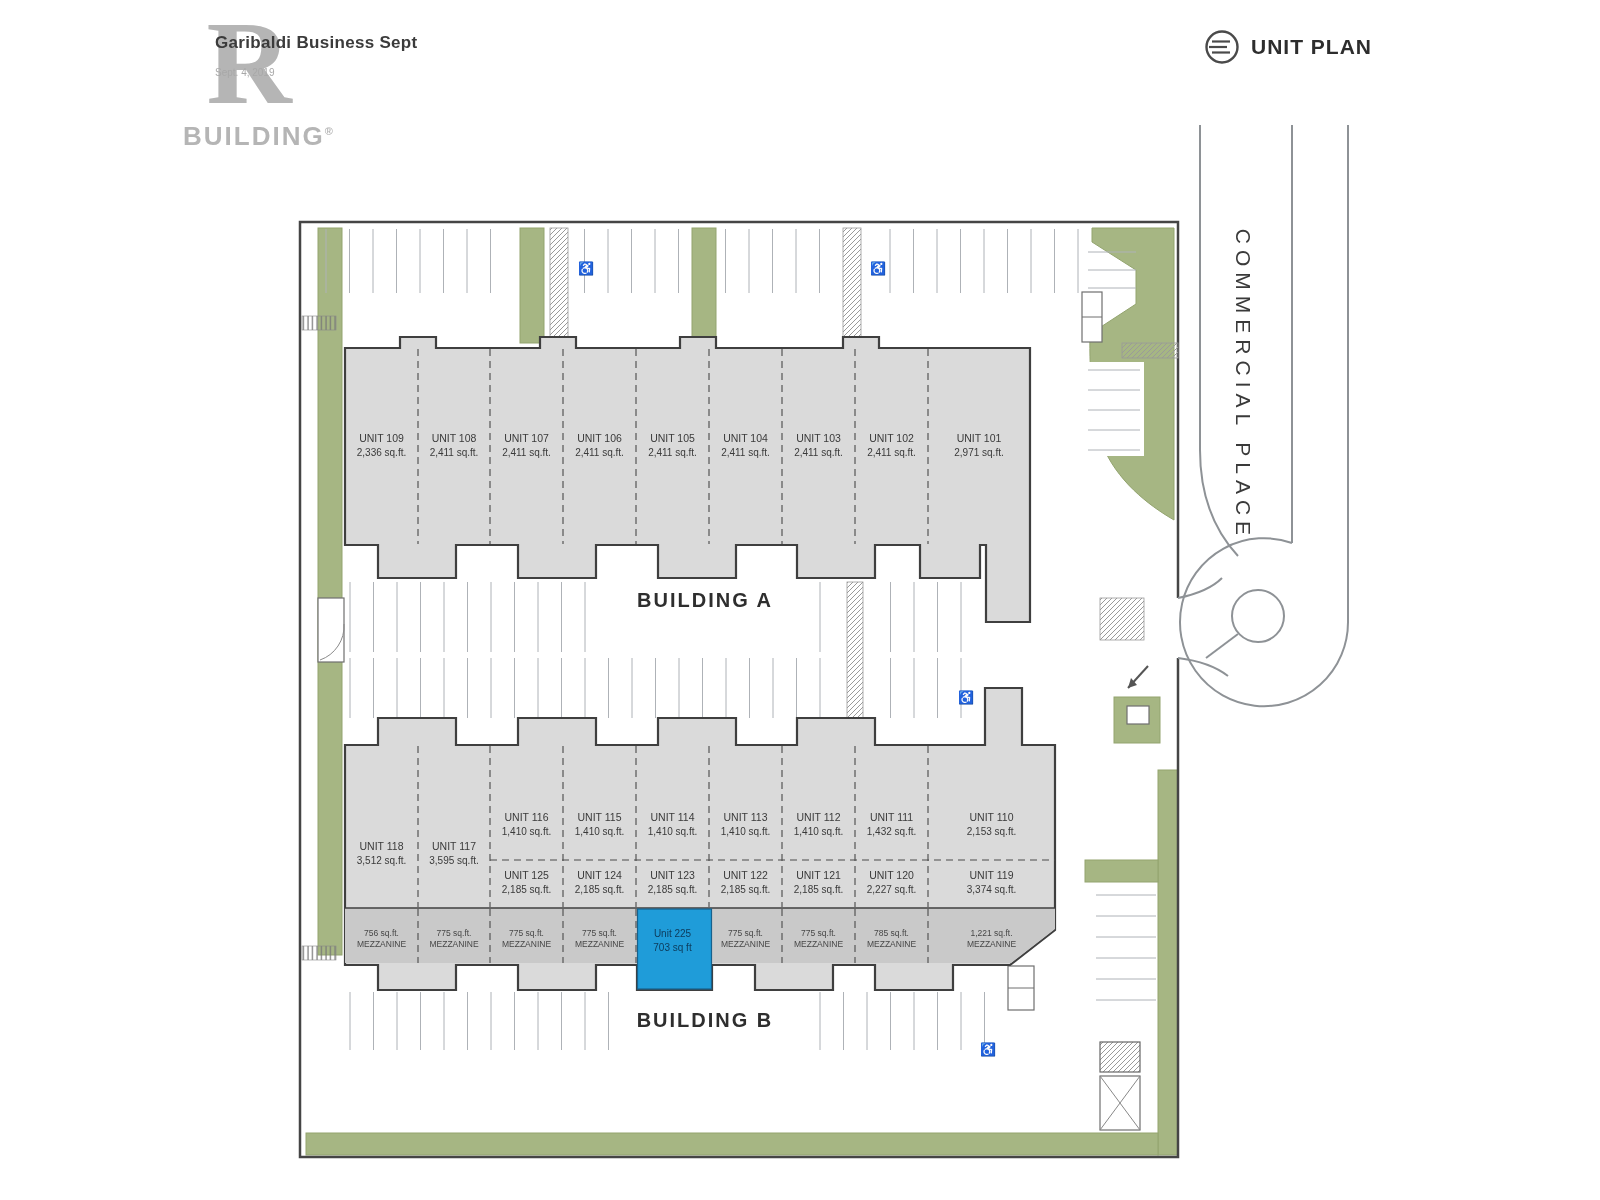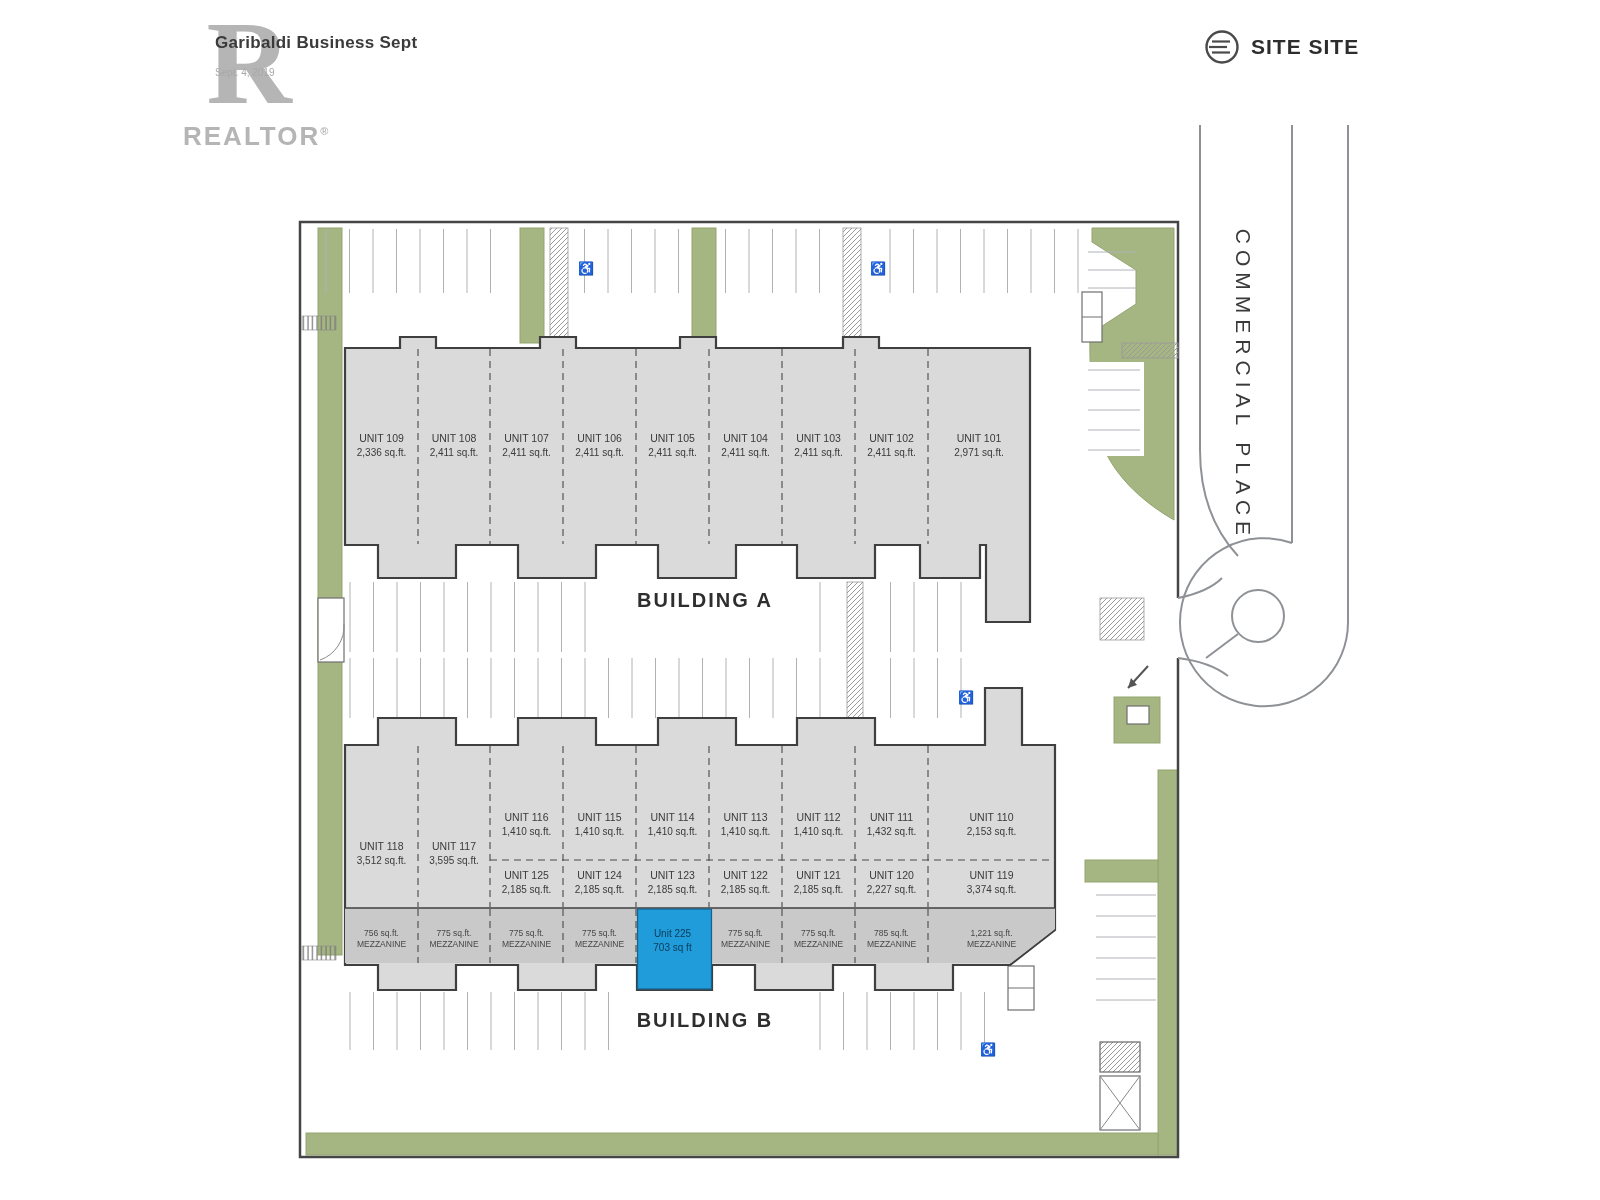--- a/index.html
+++ b/index.html
@@ -34,34 +34,34 @@
   .hl1{font-size:10px;text-anchor:middle;fill:#0d3a5a;}
   .bldg{font-size:20px;font-weight:bold;letter-spacing:2px;text-anchor:middle;fill:#2e2e2e;}
   .street{font-size:21px;letter-spacing:6px;text-anchor:middle;fill:#3a3a3a;}
   .wc{font-size:13px;text-anchor:middle;fill:#858a90;}
 </style>
 </head>
 <body>
 
 <div class="logo">
   <div class="logo-r">R</div>
-  <div class="logo-word"><span>REALTOR</span><span class="reg">®</span></div>
+  <div class="logo-word"><span>BUILDING</span><span class="reg">®</span></div>
 </div>
 <div class="titleblock">
   <div class="title">Garibaldi Business Sept</div>
   <div class="date">Sept. 4, 2019</div>
 </div>
 <div class="siteplan">
   <svg width="38" height="38">
     <circle cx="19" cy="19" r="15.5" fill="none" stroke="#4a4a4a" stroke-width="2.4"></circle>
     <line x1="9" y1="13.5" x2="27" y2="13.5" stroke="#4a4a4a" stroke-width="2.2"></line>
     <line x1="6" y1="19" x2="24" y2="19" stroke="#4a4a4a" stroke-width="2.2"></line>
     <line x1="9" y1="24.5" x2="27" y2="24.5" stroke="#4a4a4a" stroke-width="2.2"></line>
   </svg>
-  <span class="sp-label">SITE SITE</span>
+  <span class="sp-label">UNIT PLAN</span>
 </div>
 
 <svg id="plan" width="1600" height="1200" viewBox="0 0 1600 1200">
   <defs>
     <pattern id="hatch" patternUnits="userSpaceOnUse" width="5" height="5">
       <path d="M0,5 L5,0" stroke="#9a9a9a" stroke-width="1"></path>
     </pattern>
     <pattern id="ties" patternUnits="userSpaceOnUse" width="4.5" height="14">
       <line x1="2" y1="0" x2="2" y2="14" stroke="#777" stroke-width="1.2"></line>
     </pattern>

